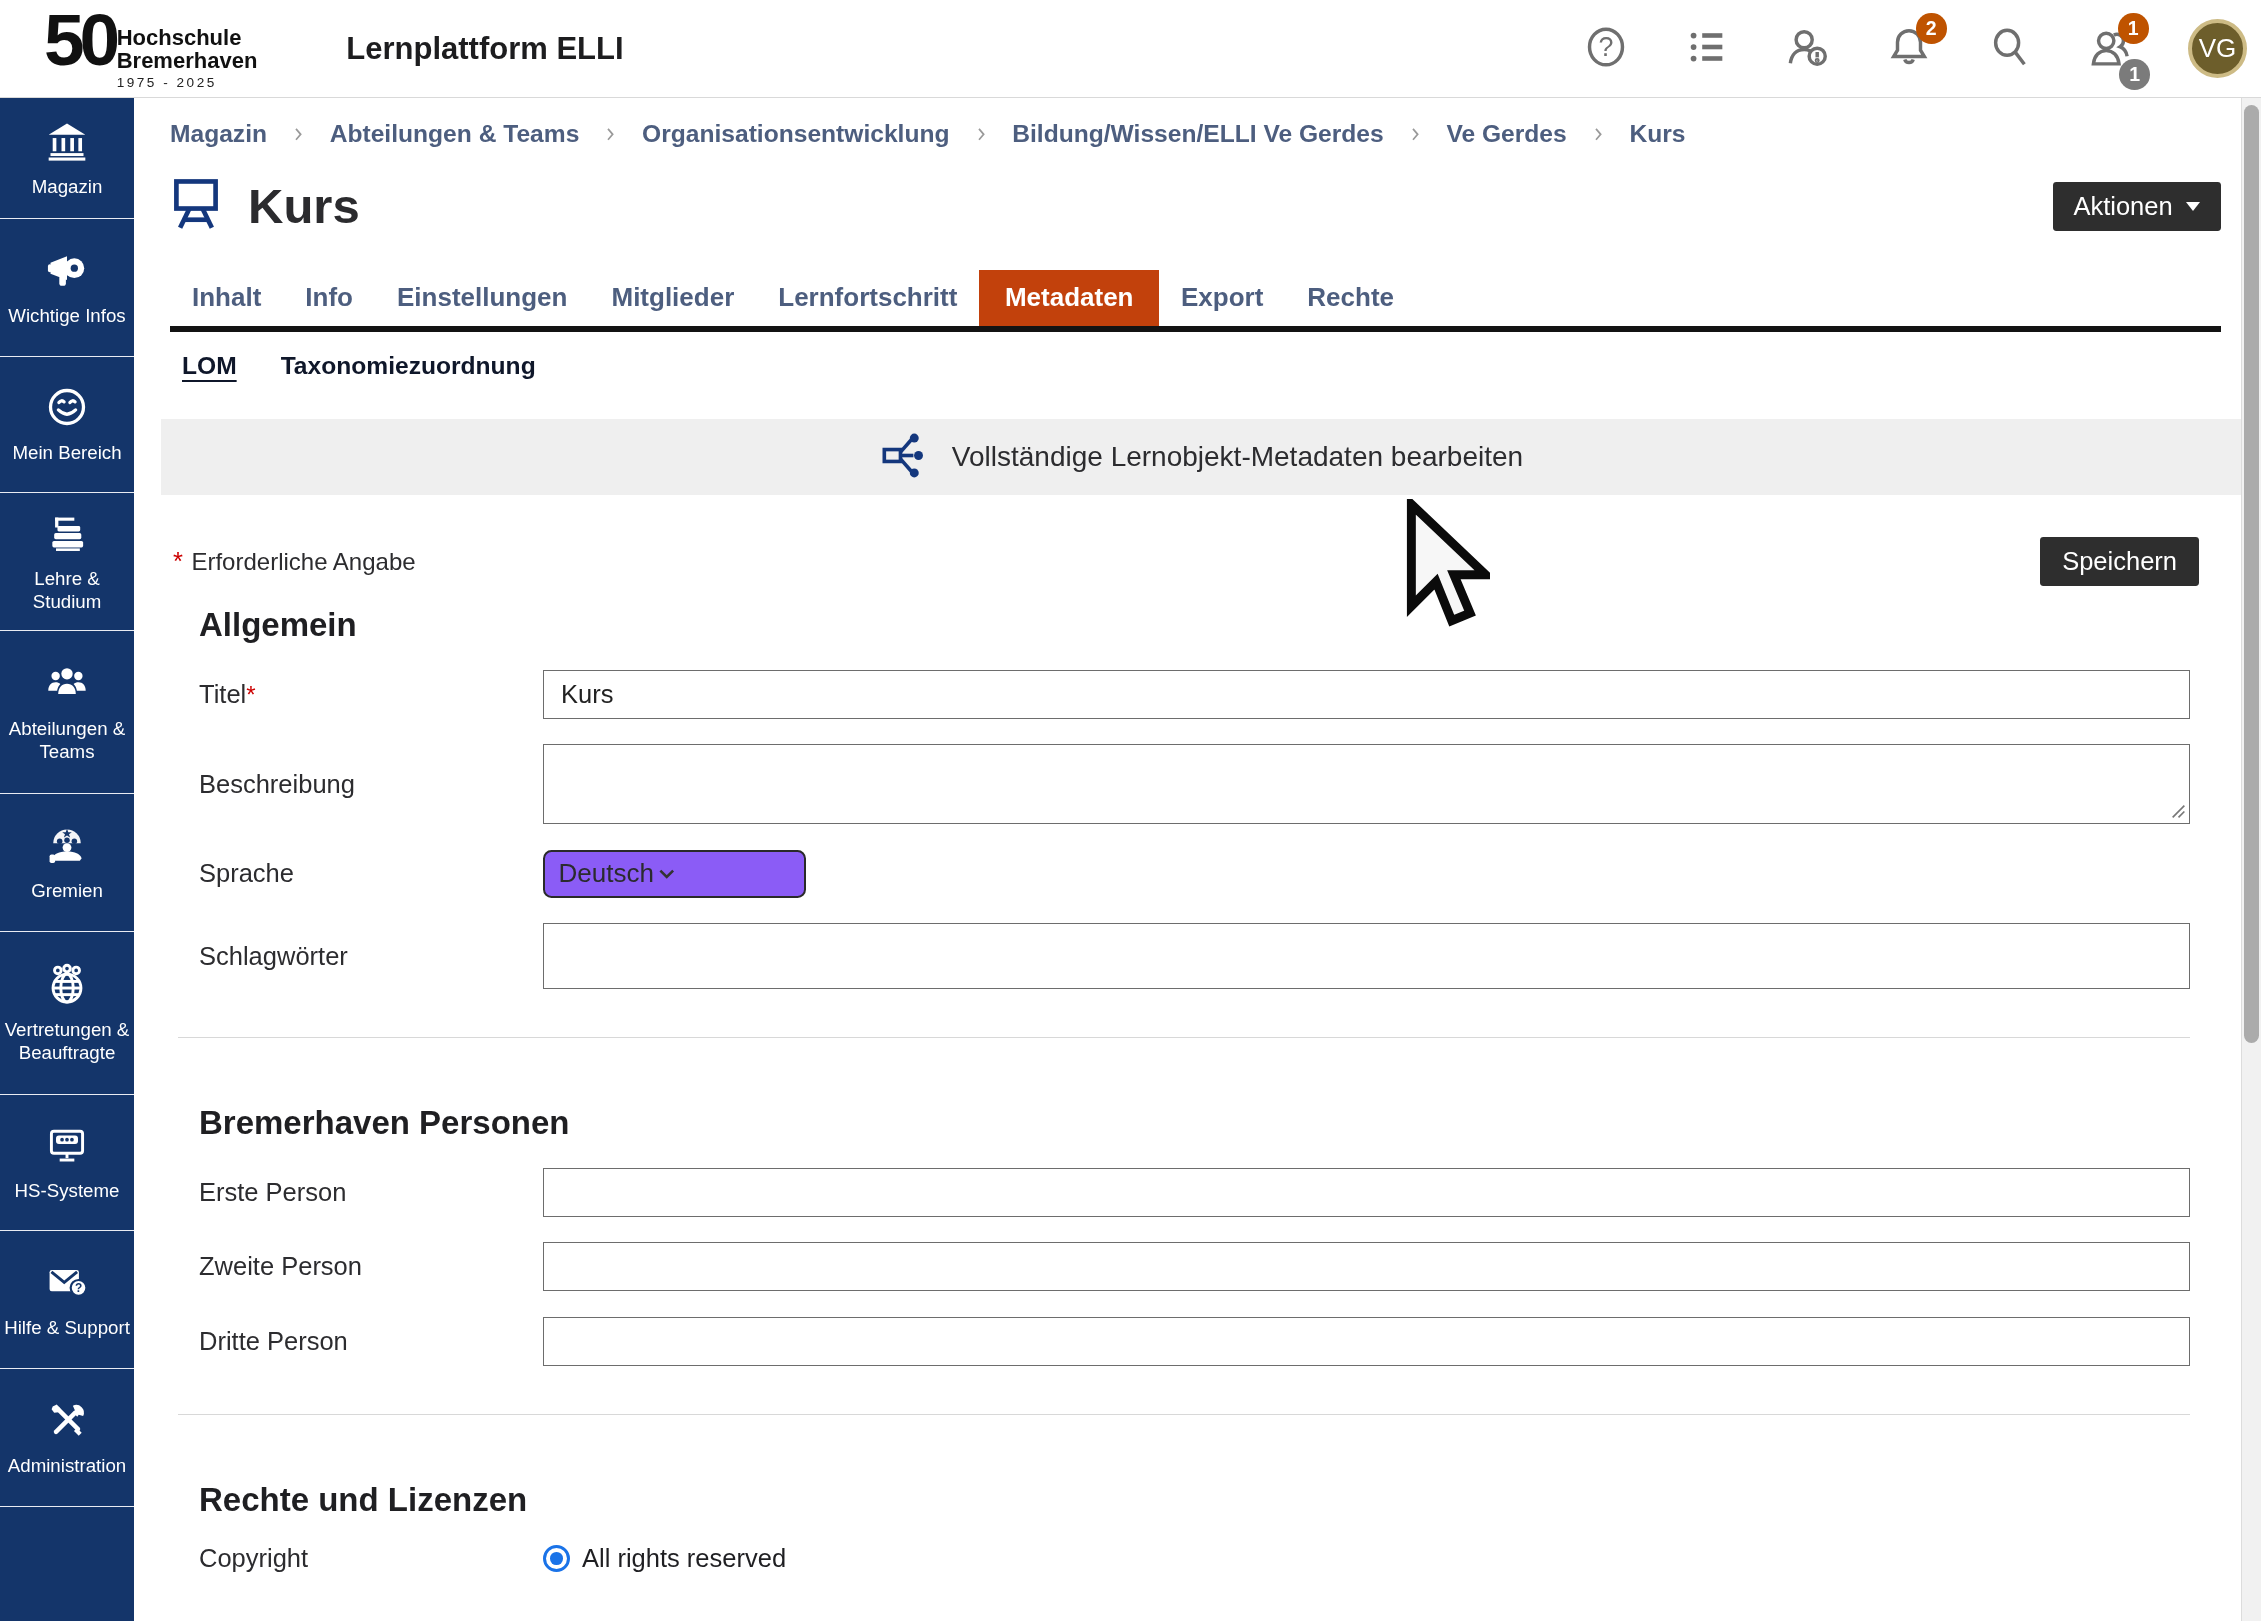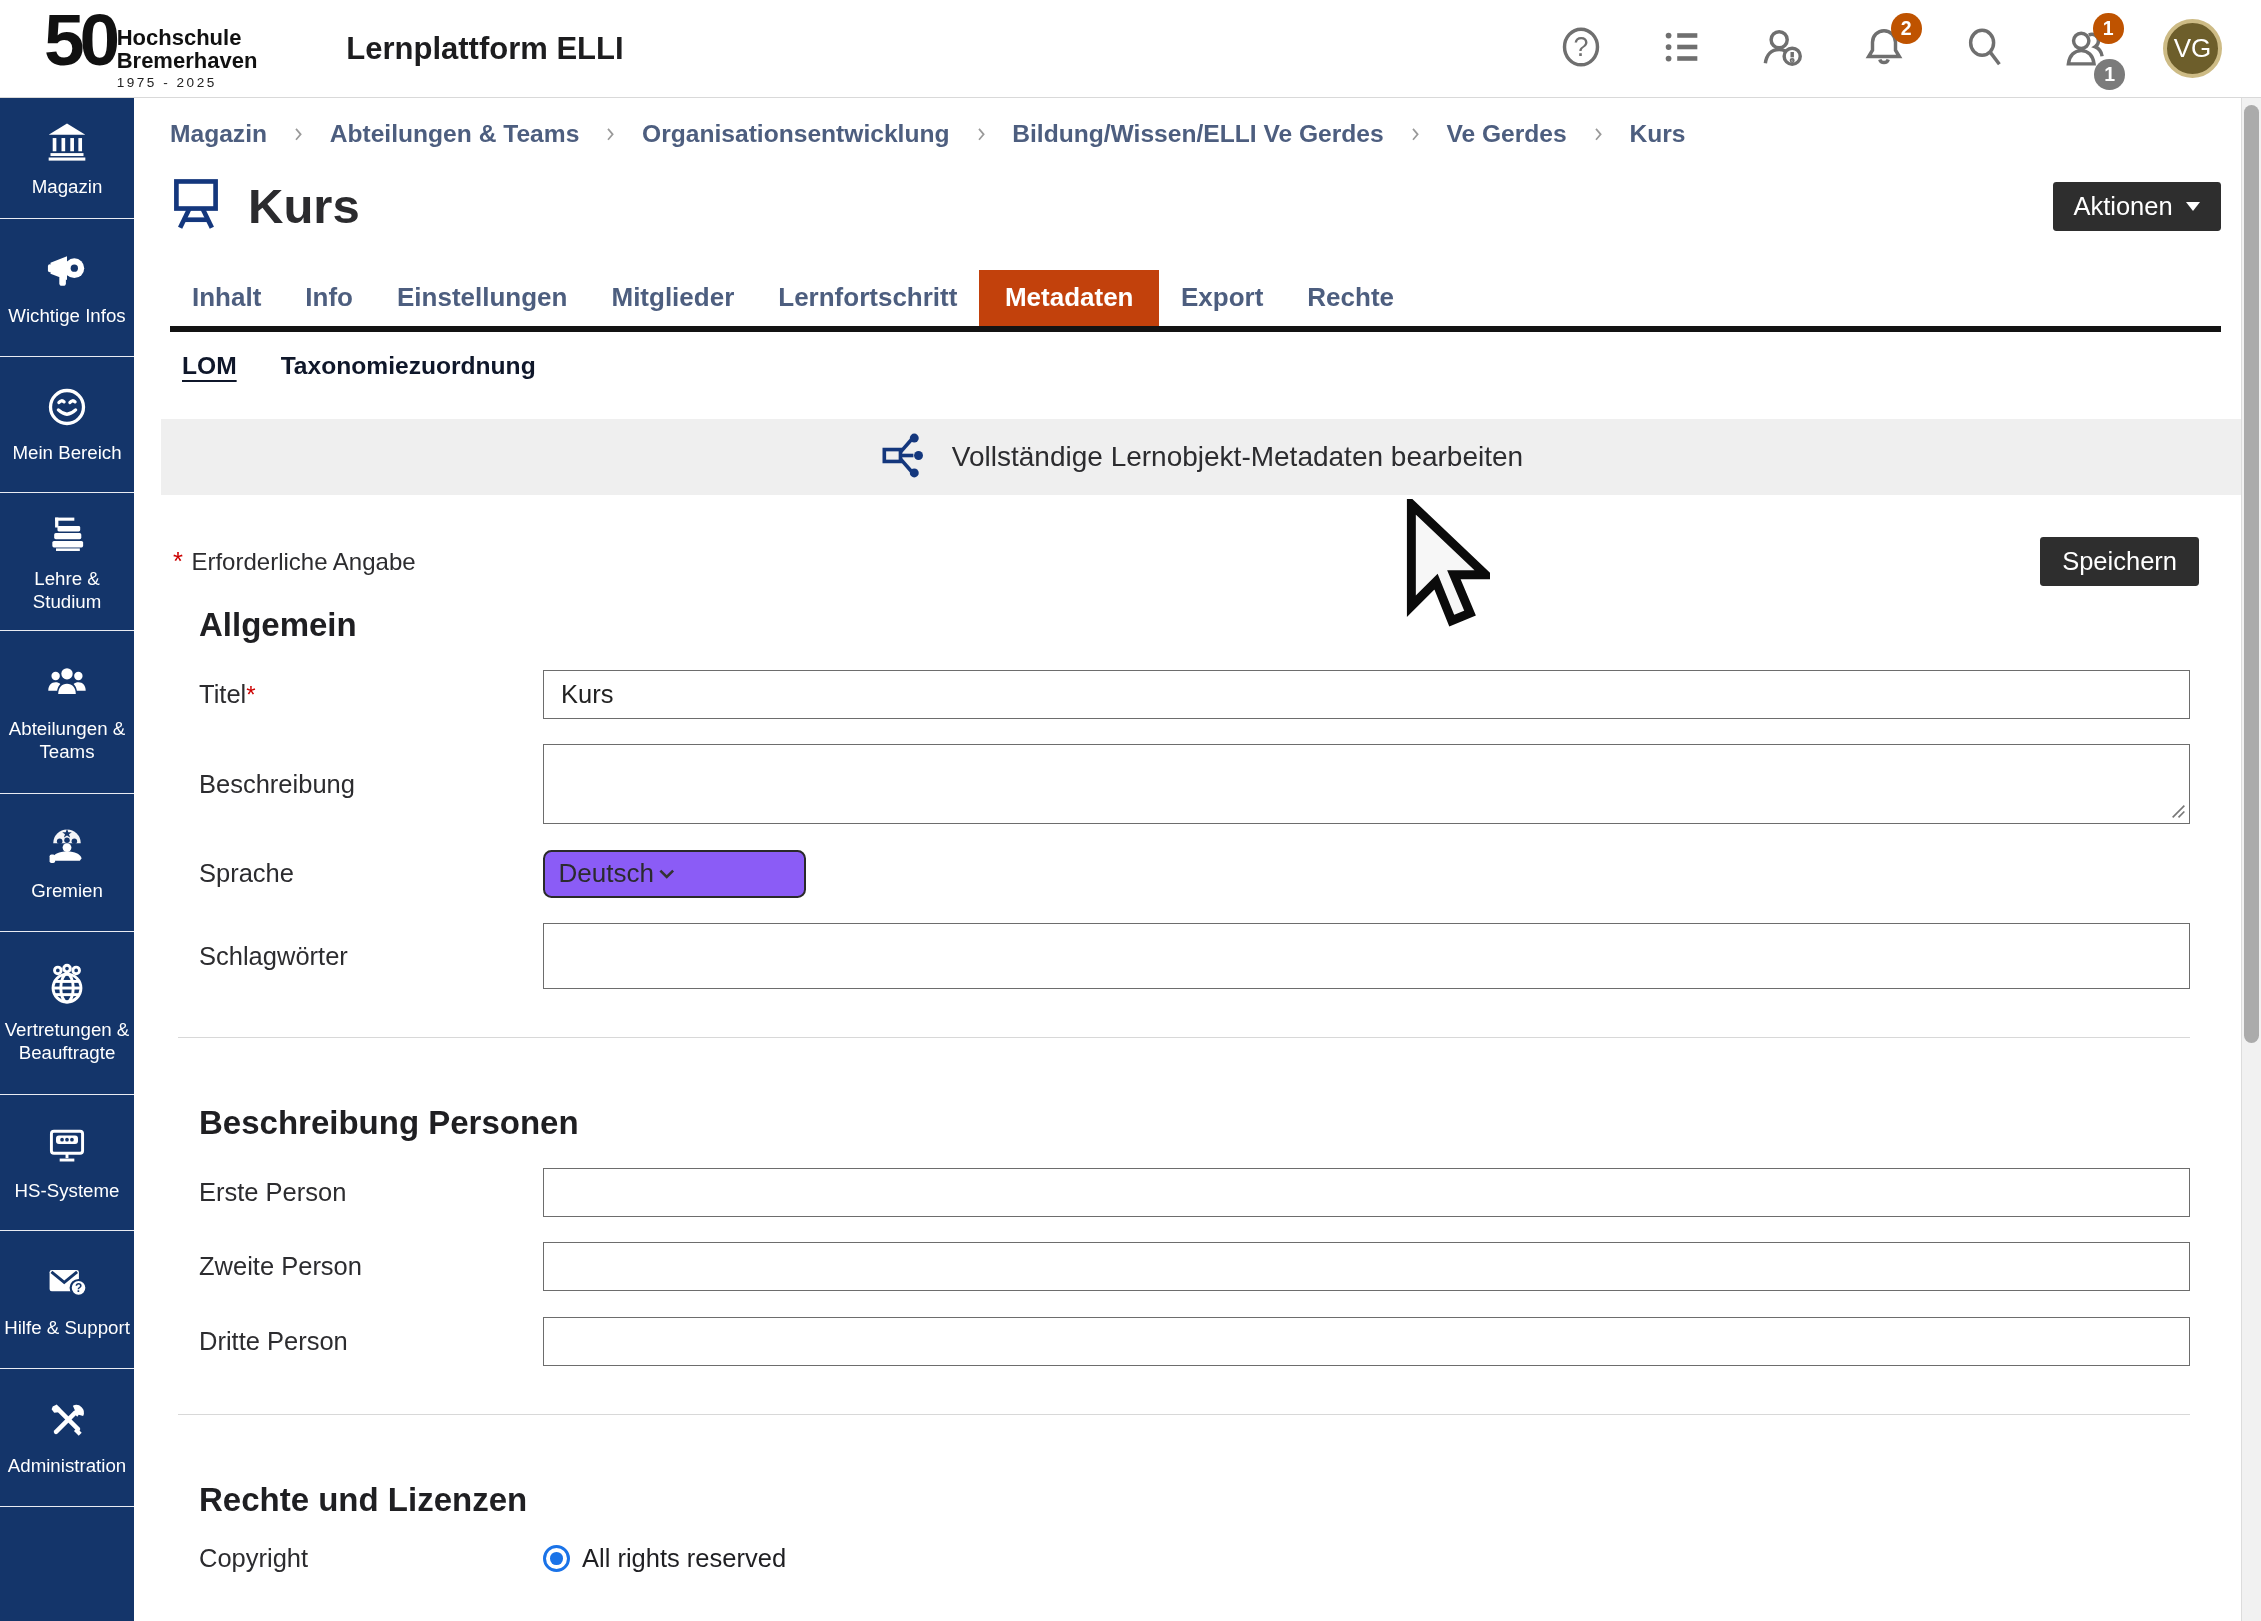--- a/index.html
+++ b/index.html
@@ -3,21 +3,21 @@
 <meta charset="utf-8">
 <style>
   * { margin:0; padding:0; box-sizing:border-box; }
   html,body { width:2261px; height:1621px; overflow:hidden; background:#fff;
     font-family:"Liberation Sans", sans-serif; color:#2b2b2e; }
   .screen { position:relative; width:2261px; height:1621px; background:#fff; }
 
   
   .top-header { position:absolute; top:0; left:0; width:2261px; height:98px;
     background:#fff; border-bottom:1.7px solid #d9d9d9; display:flex; align-items:center;
-    padding:0 39px 0 44px; z-index:5; }
+    padding:0 14px 0 44px; z-index:5; }
   .logo { display:flex; align-items:flex-start; gap:1.7px; cursor:pointer; }
   .logo-50 { font-size:73px; font-weight:800; letter-spacing:-5.1px; line-height:66px; color:#111; }
   .logo-text { padding-top:18.7px; }
   .logo-line { font-size:22px; font-weight:700; line-height:23px; color:#111; }
   .logo-years { font-size:13.6px; letter-spacing:2.5px; color:#222; margin-top:2.5px; }
   .app-title { margin-left:89px; font-size:31px; font-weight:700; color:#1d1d1f; }
 
   .header-icons { margin-left:auto; display:flex; align-items:center; gap:53px; }
   .hicon { position:relative; width:48px; height:48px; background:none; border:none;
     cursor:pointer; display:flex; align-items:center; justify-content:center; }
@@ -468,21 +468,21 @@
         </div>
       </div>
 
       <div class="frow">
         <label class="flabel">Schlagwörter</label>
         <input class="tinput tall-input" type="text" style="">
       </div>
 
       <hr class="divider">
 
-      <h2 class="section-heading section-gap">Beschreibung Personen</h2>
+      <h2 class="section-heading section-gap">Bremerhaven Personen</h2>
 
       <div class="frow">
         <label class="flabel">Erste Person</label>
         <input class="tinput" type="text" style="">
       </div>
 
       <div class="frow">
         <label class="flabel">Zweite Person</label>
         <input class="tinput" type="text" style="">
       </div>

